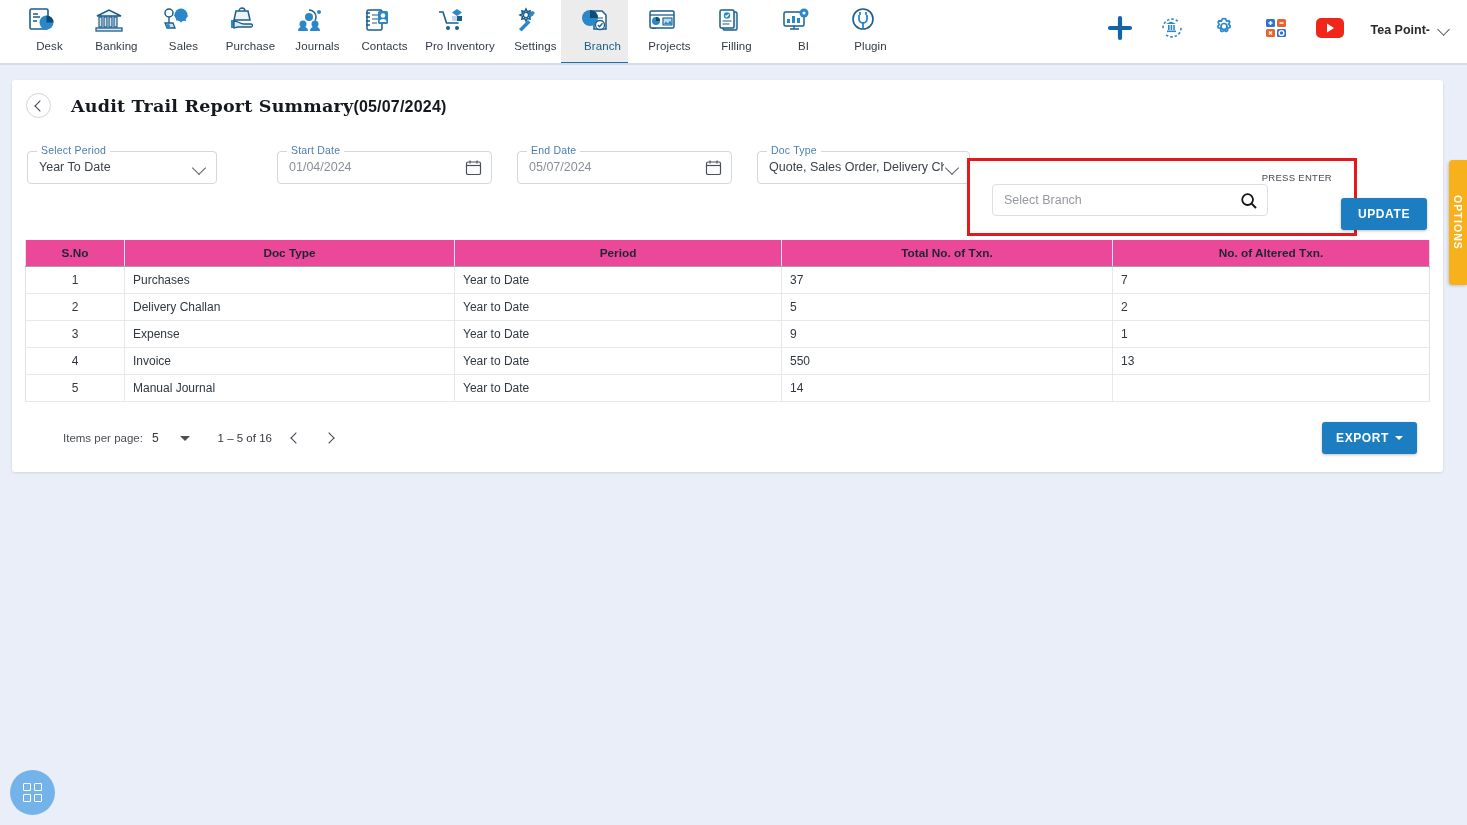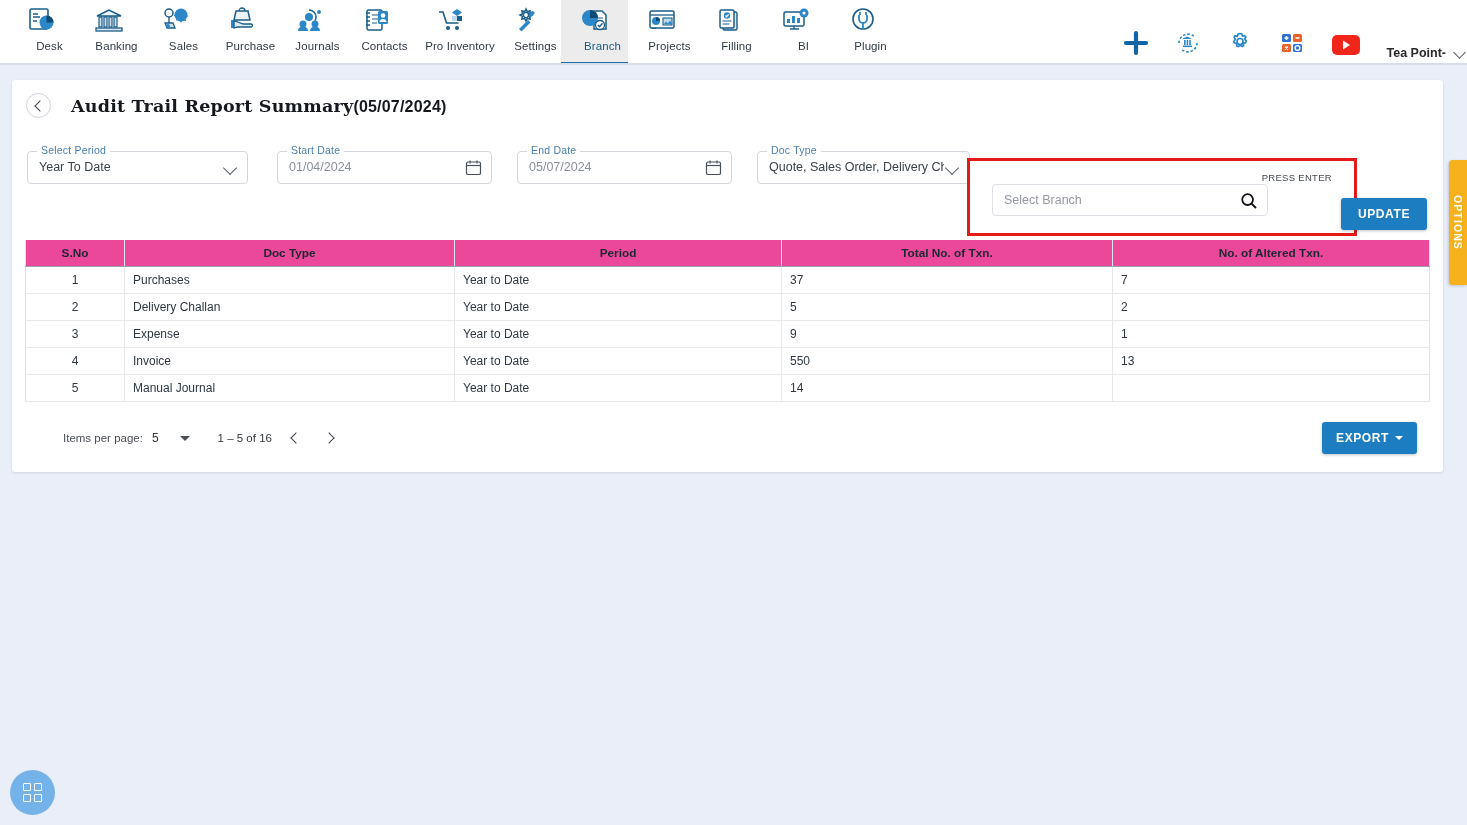--- a/index.html
+++ b/index.html
@@ -33,22 +33,22 @@
     white-space: nowrap; letter-spacing: .1px; margin-left: 16px;
   }
   .navitem.active { background: #ececec; }
   .navitem.active::after {
     content: ""; position: absolute; left: 0; right: 0; bottom: 0;
     height: 3px; background: #1a6fa8;
   }
   .navitem.active .navlabel { color: #1a5d86; }
 
   .topnav-right {
-    margin-left: auto; display: flex; align-items: flex-end;
-    height: 60px; gap: 26px;
+    margin-left: auto; display: flex; align-items: center;
+    height: 60px; padding-right: 16px; gap: 26px;
   }
   .usermenu { display: flex; align-items: center; gap: 9px; cursor: pointer; }
   .username { font-size: 12.5px; font-weight: bold; color: #2a2a2a; }
   .chev-down {
     width: 12px; height: 12px; position: relative;
   }
   .chev-down::before {
     content: ""; position: absolute; left: 0; top: 1px;
     width: 8px; height: 8px;
     border-right: 1.6px solid #555; border-bottom: 1.6px solid #555;
@@ -113,21 +113,21 @@
     width: 12px; height: 12px;
   }
   .field .dd-arrow::before {
     content: ""; position: absolute; left: 0; top: 0;
     width: 9px; height: 9px;
     border-right: 1.6px solid #5a6068; border-bottom: 1.6px solid #5a6068;
     transform: rotate(45deg);
   }
   .cal-icon { position: absolute; right: 9px; top: 7px; }
 
-  #f-period { left: 15px; top: 23px; width: 221px; }
+  #f-period { left: 15px; top: 23px; width: 190px; }
   #f-start  { left: 265px; top: 23px; width: 215px; }
   #f-end    { left: 505px; top: 23px; width: 215px; }
   #f-doctype{ left: 745px; top: 23px; width: 213px; }
 
   .branch-box {
     position: absolute; left: 955px; top: 30px;
     width: 390px; height: 78px;
     border: 3px solid #e41a1a;
     background: #fff;
   }

